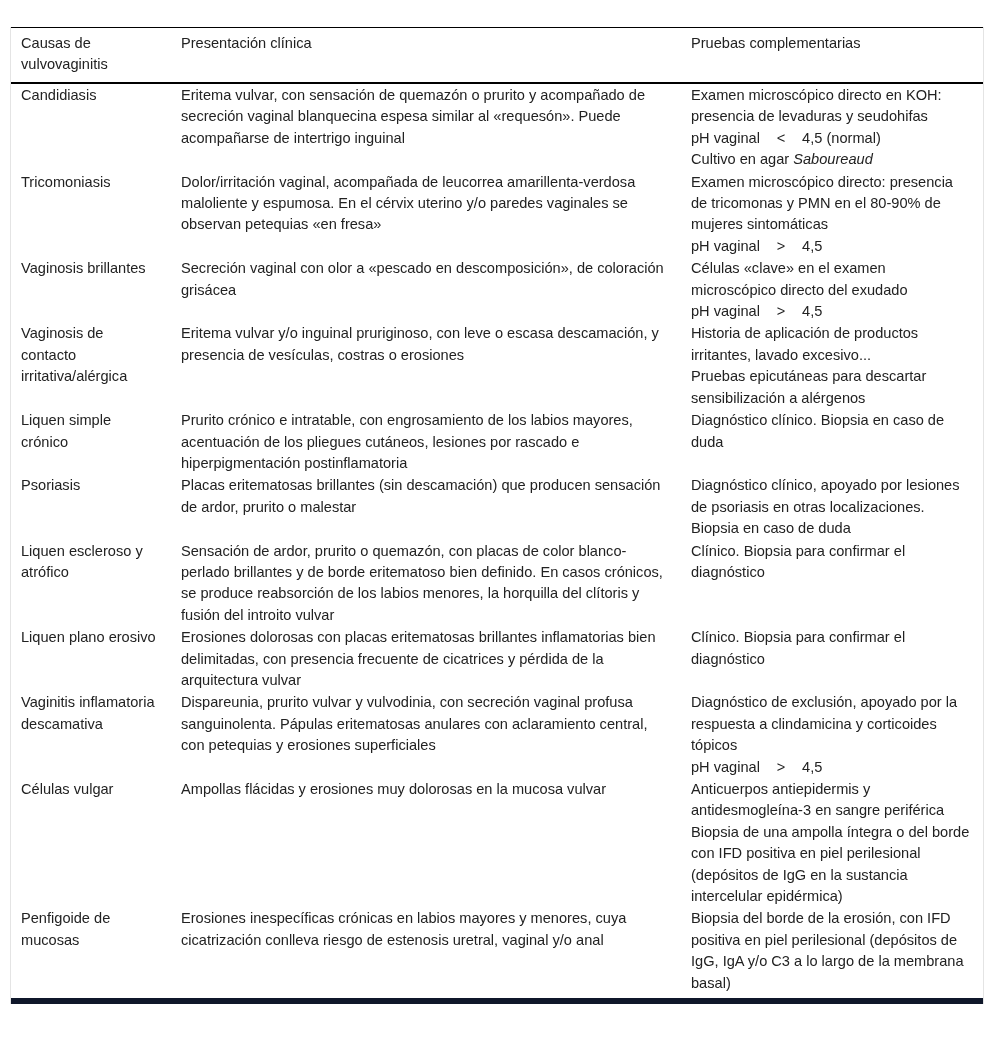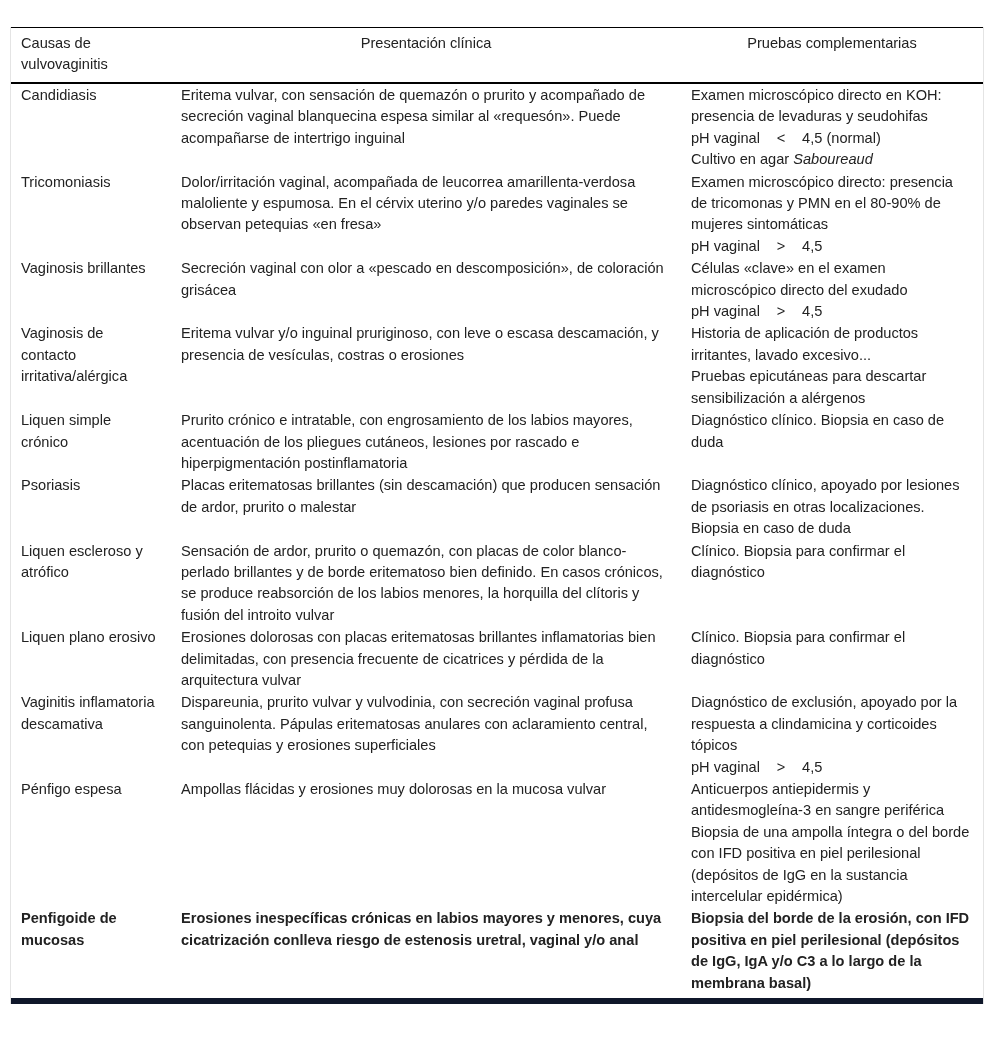--- a/index.html
+++ b/index.html
@@ -1,30 +1,30 @@
 <!DOCTYPE html>
 <html><head>
 <meta charset="utf-8">
 <style>
   html, body { margin: 0; padding: 0; background: #ffffff; }
   body { width: 992px; height: 1050px; overflow: hidden; font-family: "Liberation Sans", sans-serif; color: #222; font-size: 14.6px; }
   .wrap { position: absolute; left: 10px; top: 27px; width: 972px; border-left: 1px solid #e4e4e4; border-right: 1px solid #e4e4e4; }
   table { border-collapse: collapse; width: 100%; table-layout: fixed; }
   thead tr { border-top: 1px solid #000; border-bottom: 2px solid #000; }
   tbody { border-bottom: 6px solid #0f172a; }
-  th { font-weight: normal; vertical-align: top; padding: 5px 10px 7px 10px; line-height: 21px; text-align: center; }
+  th { font-weight: normal; vertical-align: top; padding: 5px 10px 7px 10px; line-height: 21px; text-align: left; }
   th.c1 { text-align: left; }
   td { vertical-align: top; padding: 1px 10px 0 10px; line-height: 21.4px; }
   col.c1 { width: 160px; }
   col.c2 { width: 510px; }
   col.c3 { width: 302px; }
   .line { display: block; }
   .ph .op { display: inline-block; width: 34px; text-align: center; }
   em { font-style: italic; }
-  tbody tr:last-child td { padding-bottom: 4px; font-weight: bold; }
+  tbody tr:last-child td { padding-bottom: 4px; }
 </style>
 </head>
 <body>
 
 <div class="wrap">
   <table>
     <colgroup>
         <col class="c1">
         <col class="c2">
         <col class="c3">
@@ -100,21 +100,21 @@
         </tr>
         <tr>
           <td>Vaginitis inflamatoria descamativa</td>
           <td>Dispareunia, prurito vulvar y vulvodinia, con secreción vaginal profusa sanguinolenta. Pápulas eritematosas anulares con aclaramiento central, con petequias y erosiones superficiales</td>
           <td>
             <span class="line"><span>Diagnóstico de exclusión, apoyado por la respuesta a clindamicina y corticoides tópicos</span></span>
             <span class="line ph"><span>pH vaginal</span> <span class="op">&gt;</span> <span>4,5</span></span>
           </td>
         </tr>
         <tr>
-          <td>Pénfigo espesa</td>
+          <td>Células vulgar</td>
           <td>Ampollas flácidas y erosiones muy dolorosas en la mucosa vulvar</td>
           <td>
             <span class="line"><span>Anticuerpos antiepidermis y antidesmogleína-3 en sangre periférica</span></span>
             <span class="line"><span>Biopsia de una ampolla íntegra o del borde con IFD positiva en piel perilesional (depósitos de IgG en la sustancia intercelular epidérmica)</span></span>
           </td>
         </tr>
         <tr>
           <td>Penfigoide de mucosas</td>
           <td>Erosiones inespecíficas crónicas en labios mayores y menores, cuya cicatrización conlleva riesgo de estenosis uretral, vaginal y/o anal</td>
           <td>

